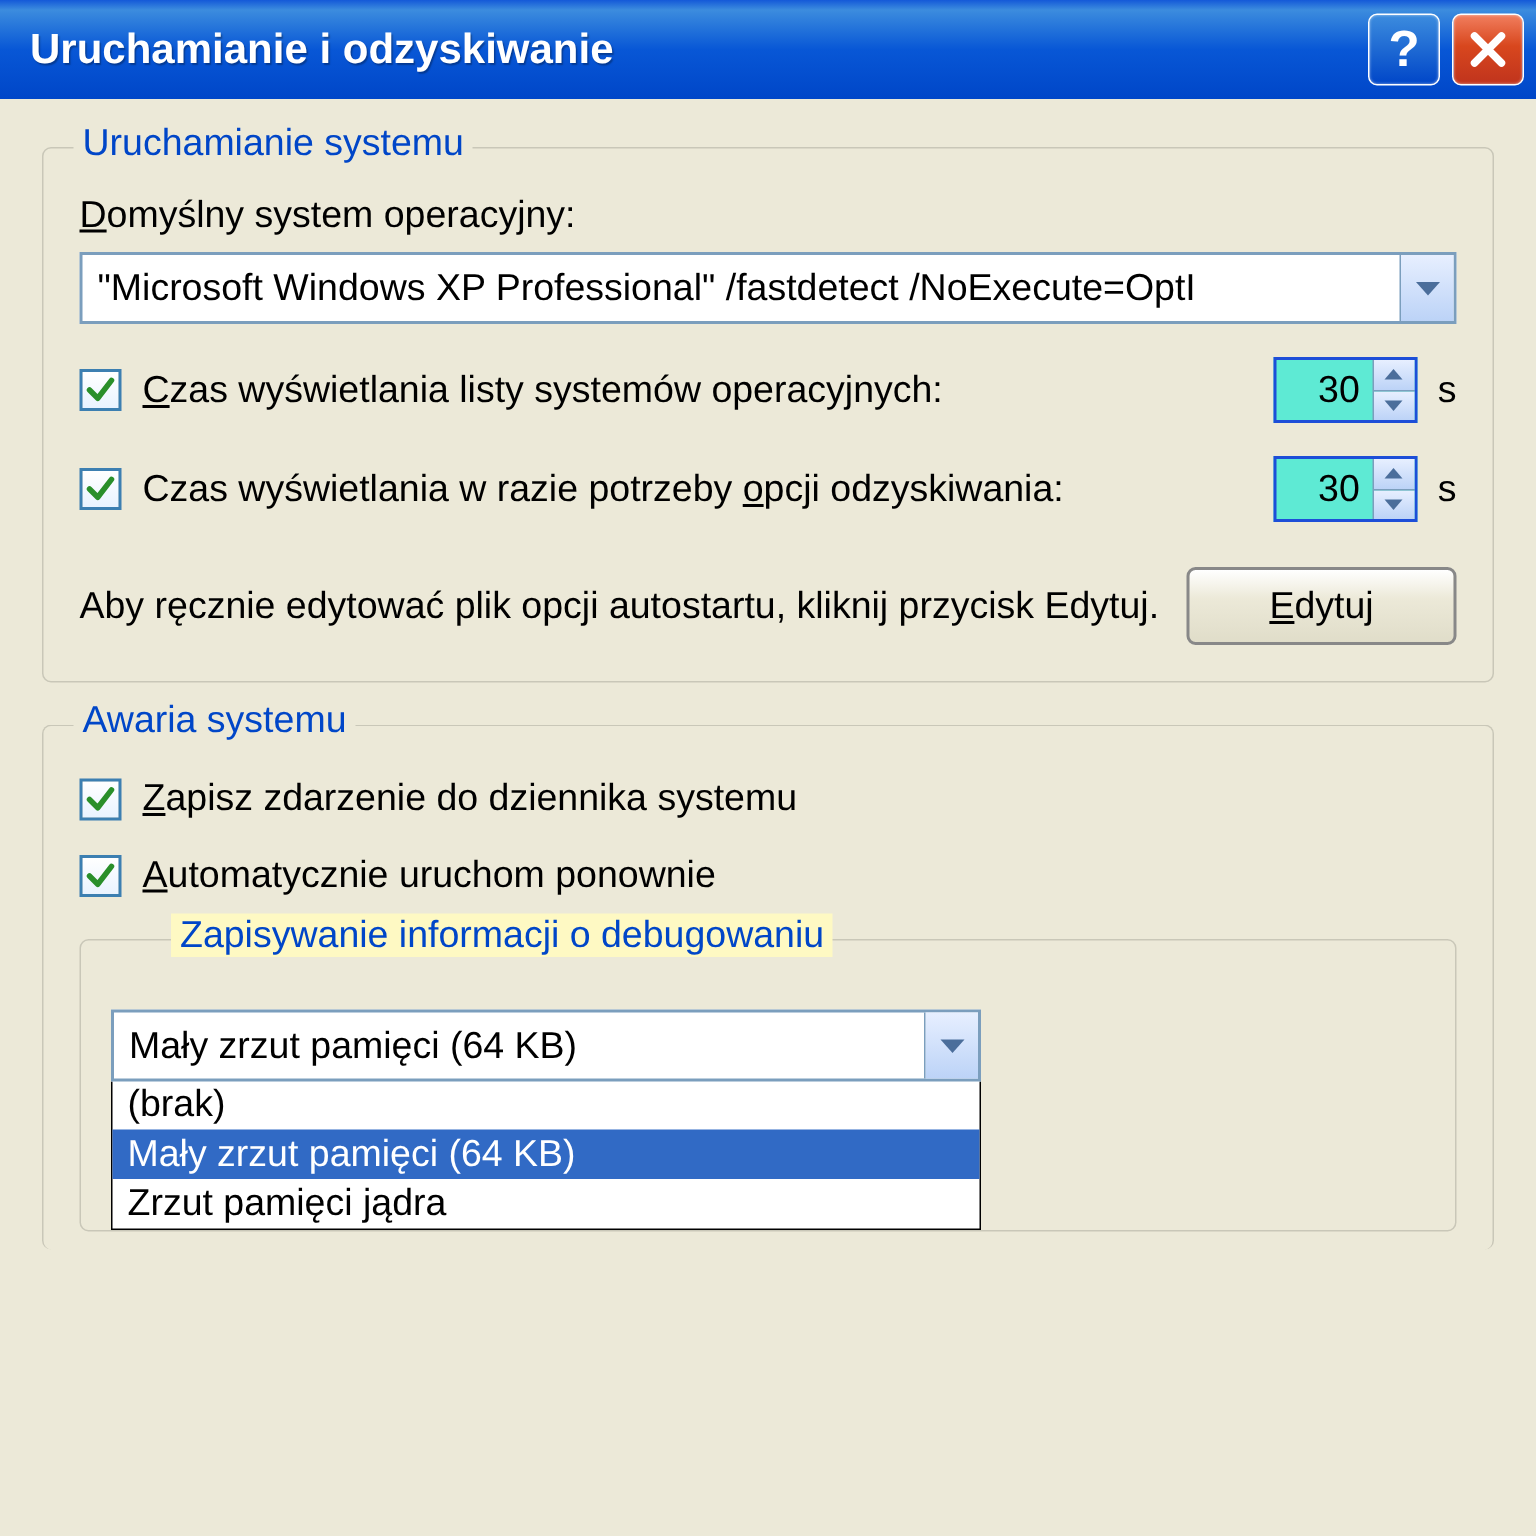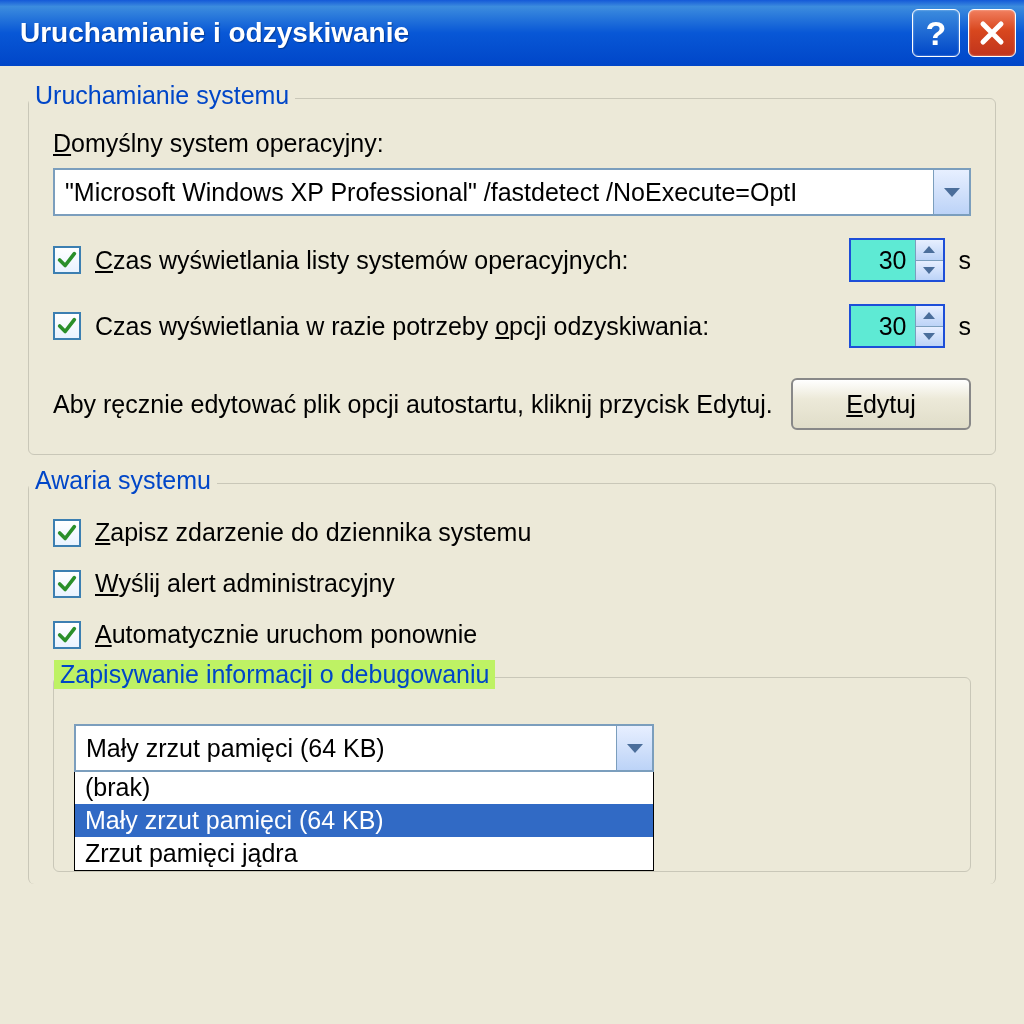--- a/index.html
+++ b/index.html
@@ -51,21 +51,21 @@
   .group {
     border: 1.5px solid #c9c7b8;
     border-radius: 6px;
     padding: 30px 24px 24px 24px;
     position: relative;
     margin-bottom: 28px;
   }
   .group-legend {
     position: absolute;
     top: -18px;
-    left: 0;
+    left: 20px;
     background: #ece9d8;
     padding: 0 6px;
     color: #0046c8;
     font-size: 25px;
   }
   .label {
     color: #000;
   }
   .combo {
     display: flex;
@@ -161,21 +161,21 @@
     cursor: pointer;
     padding: 0 28px;
   }
   .inner-group {
     border: 1.5px solid #c9c7b8;
     border-radius: 6px;
     padding: 36px 20px 0 20px;
     position: relative;
     margin-top: 28px;
   }
-  .inner-group .group-legend { background: #bef264; }
+  .inner-group .group-legend { background: #fef9c3; margin-left: 40px; }
   .combo2 {
     width: 580px;
   }
   .dropdown-list {
     width: 580px;
     border: 1.5px solid #000;
     background: #fff;
     margin-top: -2px;
   }
   .dropdown-item {
@@ -271,35 +271,27 @@
 
     <div class="check-row" style="margin-top:4px">
       <div class="checkbox">
         <svg viewBox="0 0 24 24">
             <path d="M4 12 L10 18 L20 5" stroke="#2a8f2a" stroke-width="4" fill="none" stroke-linecap="round" stroke-linejoin="round"></path>
           </svg>
       </div>
       <div class="label"><span class="under">Z</span>apisz zdarzenie do dziennika systemu</div>
     </div>
 
+
     <div class="check-row">
       <div class="checkbox">
         <svg viewBox="0 0 24 24">
             <path d="M4 12 L10 18 L20 5" stroke="#2a8f2a" stroke-width="4" fill="none" stroke-linecap="round" stroke-linejoin="round"></path>
           </svg>
       </div>
-      <div class="label"><span class="under">W</span>yślij alert administracyjny</div>
-    </div>
-
-    <div class="check-row">
-      <div class="checkbox">
-        <svg viewBox="0 0 24 24">
-            <path d="M4 12 L10 18 L20 5" stroke="#2a8f2a" stroke-width="4" fill="none" stroke-linecap="round" stroke-linejoin="round"></path>
-          </svg>
-      </div>
       <div class="label"><span class="under">A</span>utomatycznie uruchom ponownie</div>
     </div>
 
     <div class="inner-group">
       <div class="group-legend">Zapisywanie informacji o debugowaniu</div>
 
       <div class="combo combo2">
         <div class="combo-text">Mały zrzut pamięci (64 KB)</div>
         <div class="combo-btn">
           <div class="chev"></div>

